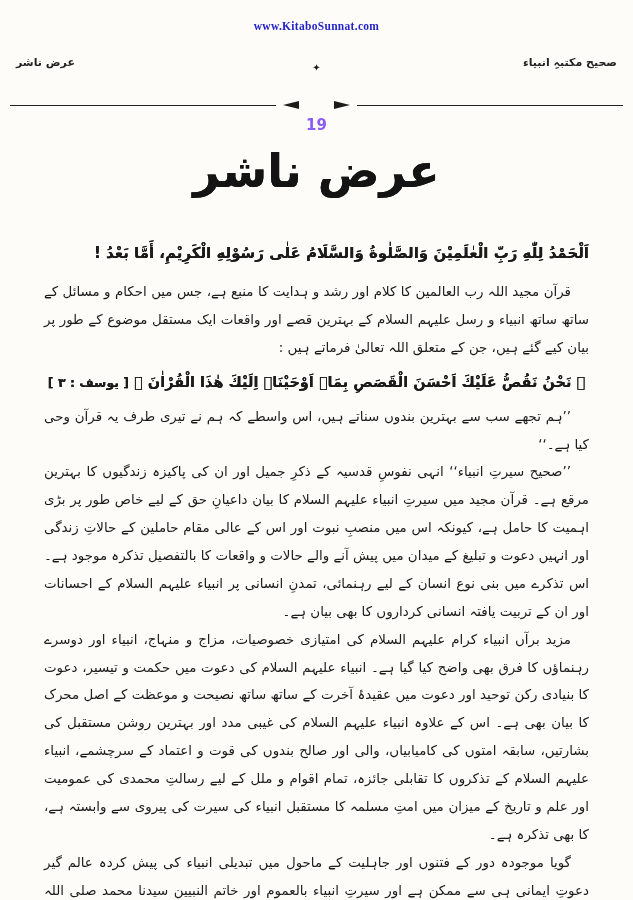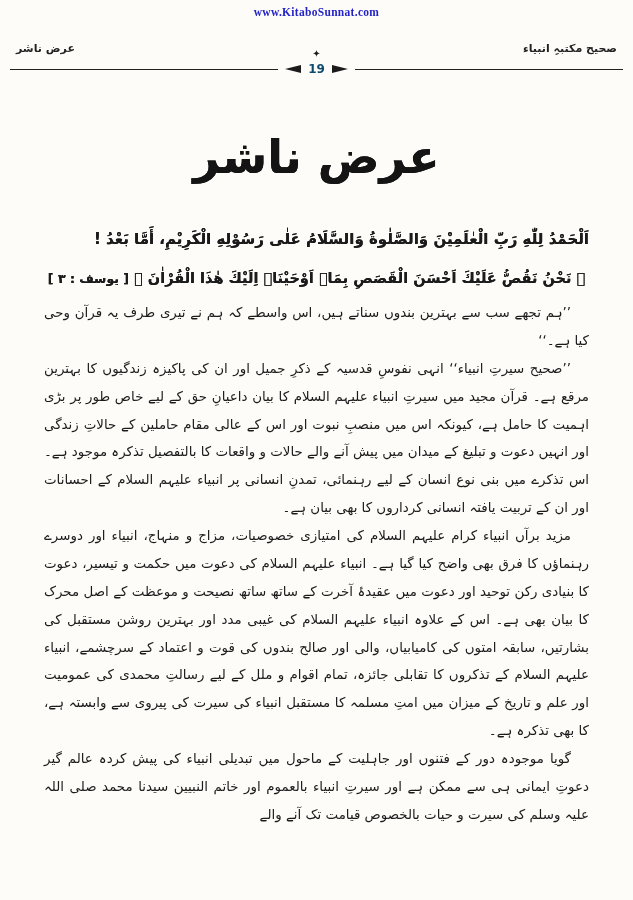--- a/index.html
+++ b/index.html
@@ -9,21 +9,21 @@
     margin:0 auto;
     background:#fdfcf9;
     color:#1b1b1b;
     font-family:"DejaVu Sans",sans-serif;
     overflow:hidden;
     box-sizing:border-box;
   }
   
   .site-url{
     text-align:center;
-    padding-top:6px;
+    padding-top:20px;
     font-family:"Liberation Serif",serif;
     font-size:11.5px;
     font-weight:bold;
     color:#2323c8;
     letter-spacing:.3px;
   }
   
   .header{
     position:relative;
     margin:24px 10px 0 10px;
@@ -56,24 +56,25 @@
   .tri{width:0;height:0;border-top:4px solid transparent;border-bottom:4px solid transparent;}
   .tri-left{border-right:16px solid #1b1b1b;}
   .tri-right{border-left:16px solid #1b1b1b;}
   .star{
     position:absolute;
     top:-14px;left:50%;
     transform:translateX(-50%);
     font-size:10px;color:#1b1b1b;
   }
   .pageno{
-    font-size:12px;
+    font-size:15px;
     font-weight:bold;
-    color:#0c4a6e;
+    color:#8b5cf6;
     padding:0 2px;
+    margin-top:40px;
   }
   
   .title{
     margin:54px 0 0 0;
     text-align:center;
     font-size:46px;
     font-weight:bold;
     color:#141414;
     letter-spacing:-1px;
     text-shadow:0 0 .6px #141414;
@@ -140,20 +141,21 @@
       </span>
       <span class="rule-line"></span>
     </div>
   </div>
 
   <h1 class="title">عرض ناشر</h1>
 
   <div class="body">
     <p class="arabic">اَلْحَمْدُ لِلّٰهِ رَبِّ الْعٰلَمِيْنَ وَالصَّلٰوةُ وَالسَّلَامُ عَلٰى رَسُوْلِهِ الْكَرِيْمِ، أَمَّا بَعْدُ !</p>
 
+    <p class="para">قرآن مجید اللہ رب العالمین کا کلام اور رشد و ہدایت کا منبع ہے، جس میں احکام و مسائل کے ساتھ ساتھ انبیاء و رسل علیہم السلام کے بہترین قصے اور واقعات ایک مستقل موضوع کے طور پر بیان کیے گئے ہیں، جن کے متعلق اللہ تعالیٰ فرماتے ہیں :</p>
 
     <p class="verse">
       <span>﴿ نَحْنُ نَقُصُّ عَلَيْكَ اَحْسَنَ الْقَصَصِ بِمَاۤ اَوْحَيْنَاۤ اِلَيْكَ هٰذَا الْقُرْاٰنَ ﴾</span>
       <span class="vref">[ یوسف : ۳ ]</span>
     </p>
 
     <p class="para">’’ہم تجھے سب سے بہترین بندوں سناتے ہیں، اس واسطے کہ ہم نے تیری طرف یہ قرآن وحی کیا ہے۔‘‘</p>
 
     <p class="para">’’صحیح سیرتِ انبیاء‘‘ انہی نفوسِ قدسیہ کے ذکرِ جمیل اور ان کی پاکیزہ زندگیوں کا بہترین مرقع ہے۔ قرآن مجید میں سیرتِ انبیاء علیہم السلام کا بیان داعیانِ حق کے لیے خاص طور پر بڑی اہمیت کا حامل ہے، کیونکہ اس میں منصبِ نبوت اور اس کے عالی مقام حاملین کے حالاتِ زندگی اور انہیں دعوت و تبلیغ کے میدان میں پیش آنے والے حالات و واقعات کا بالتفصیل تذکرہ موجود ہے۔ اس تذکرے میں بنی نوع انسان کے لیے رہنمائی، تمدنِ انسانی پر انبیاء علیہم السلام کے احسانات اور ان کے تربیت یافتہ انسانی کرداروں کا بھی بیان ہے۔</p>
 

